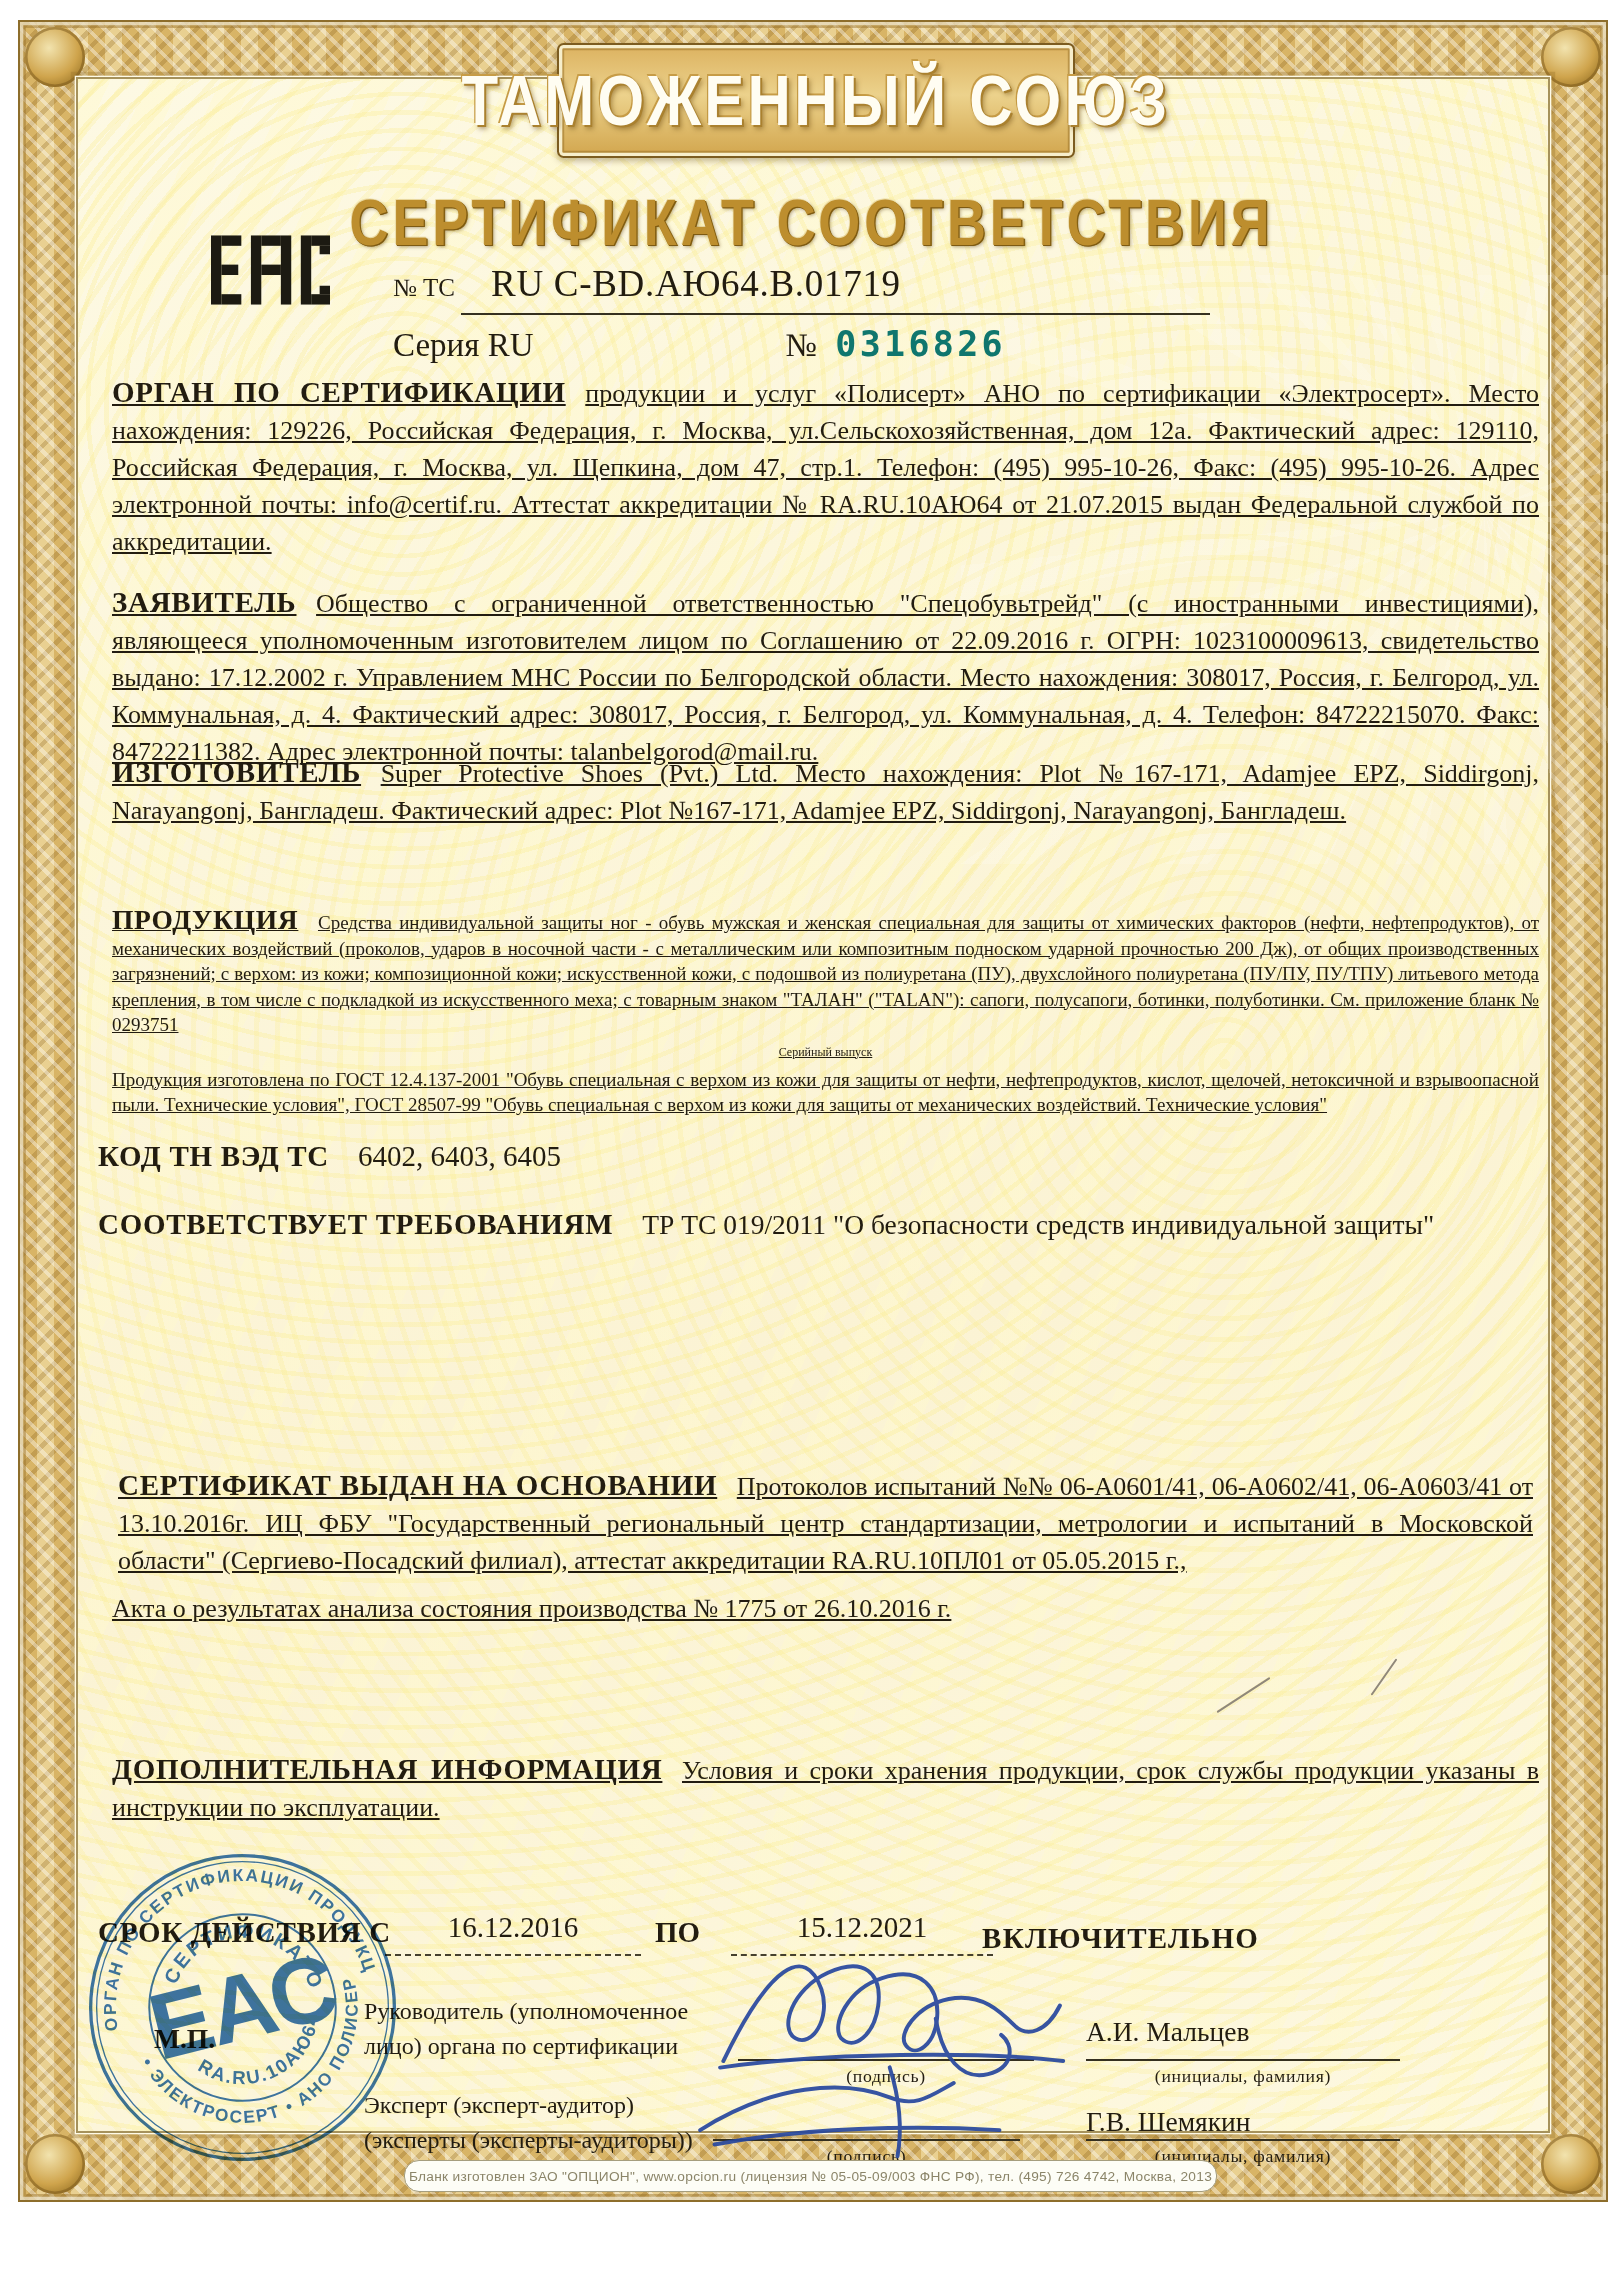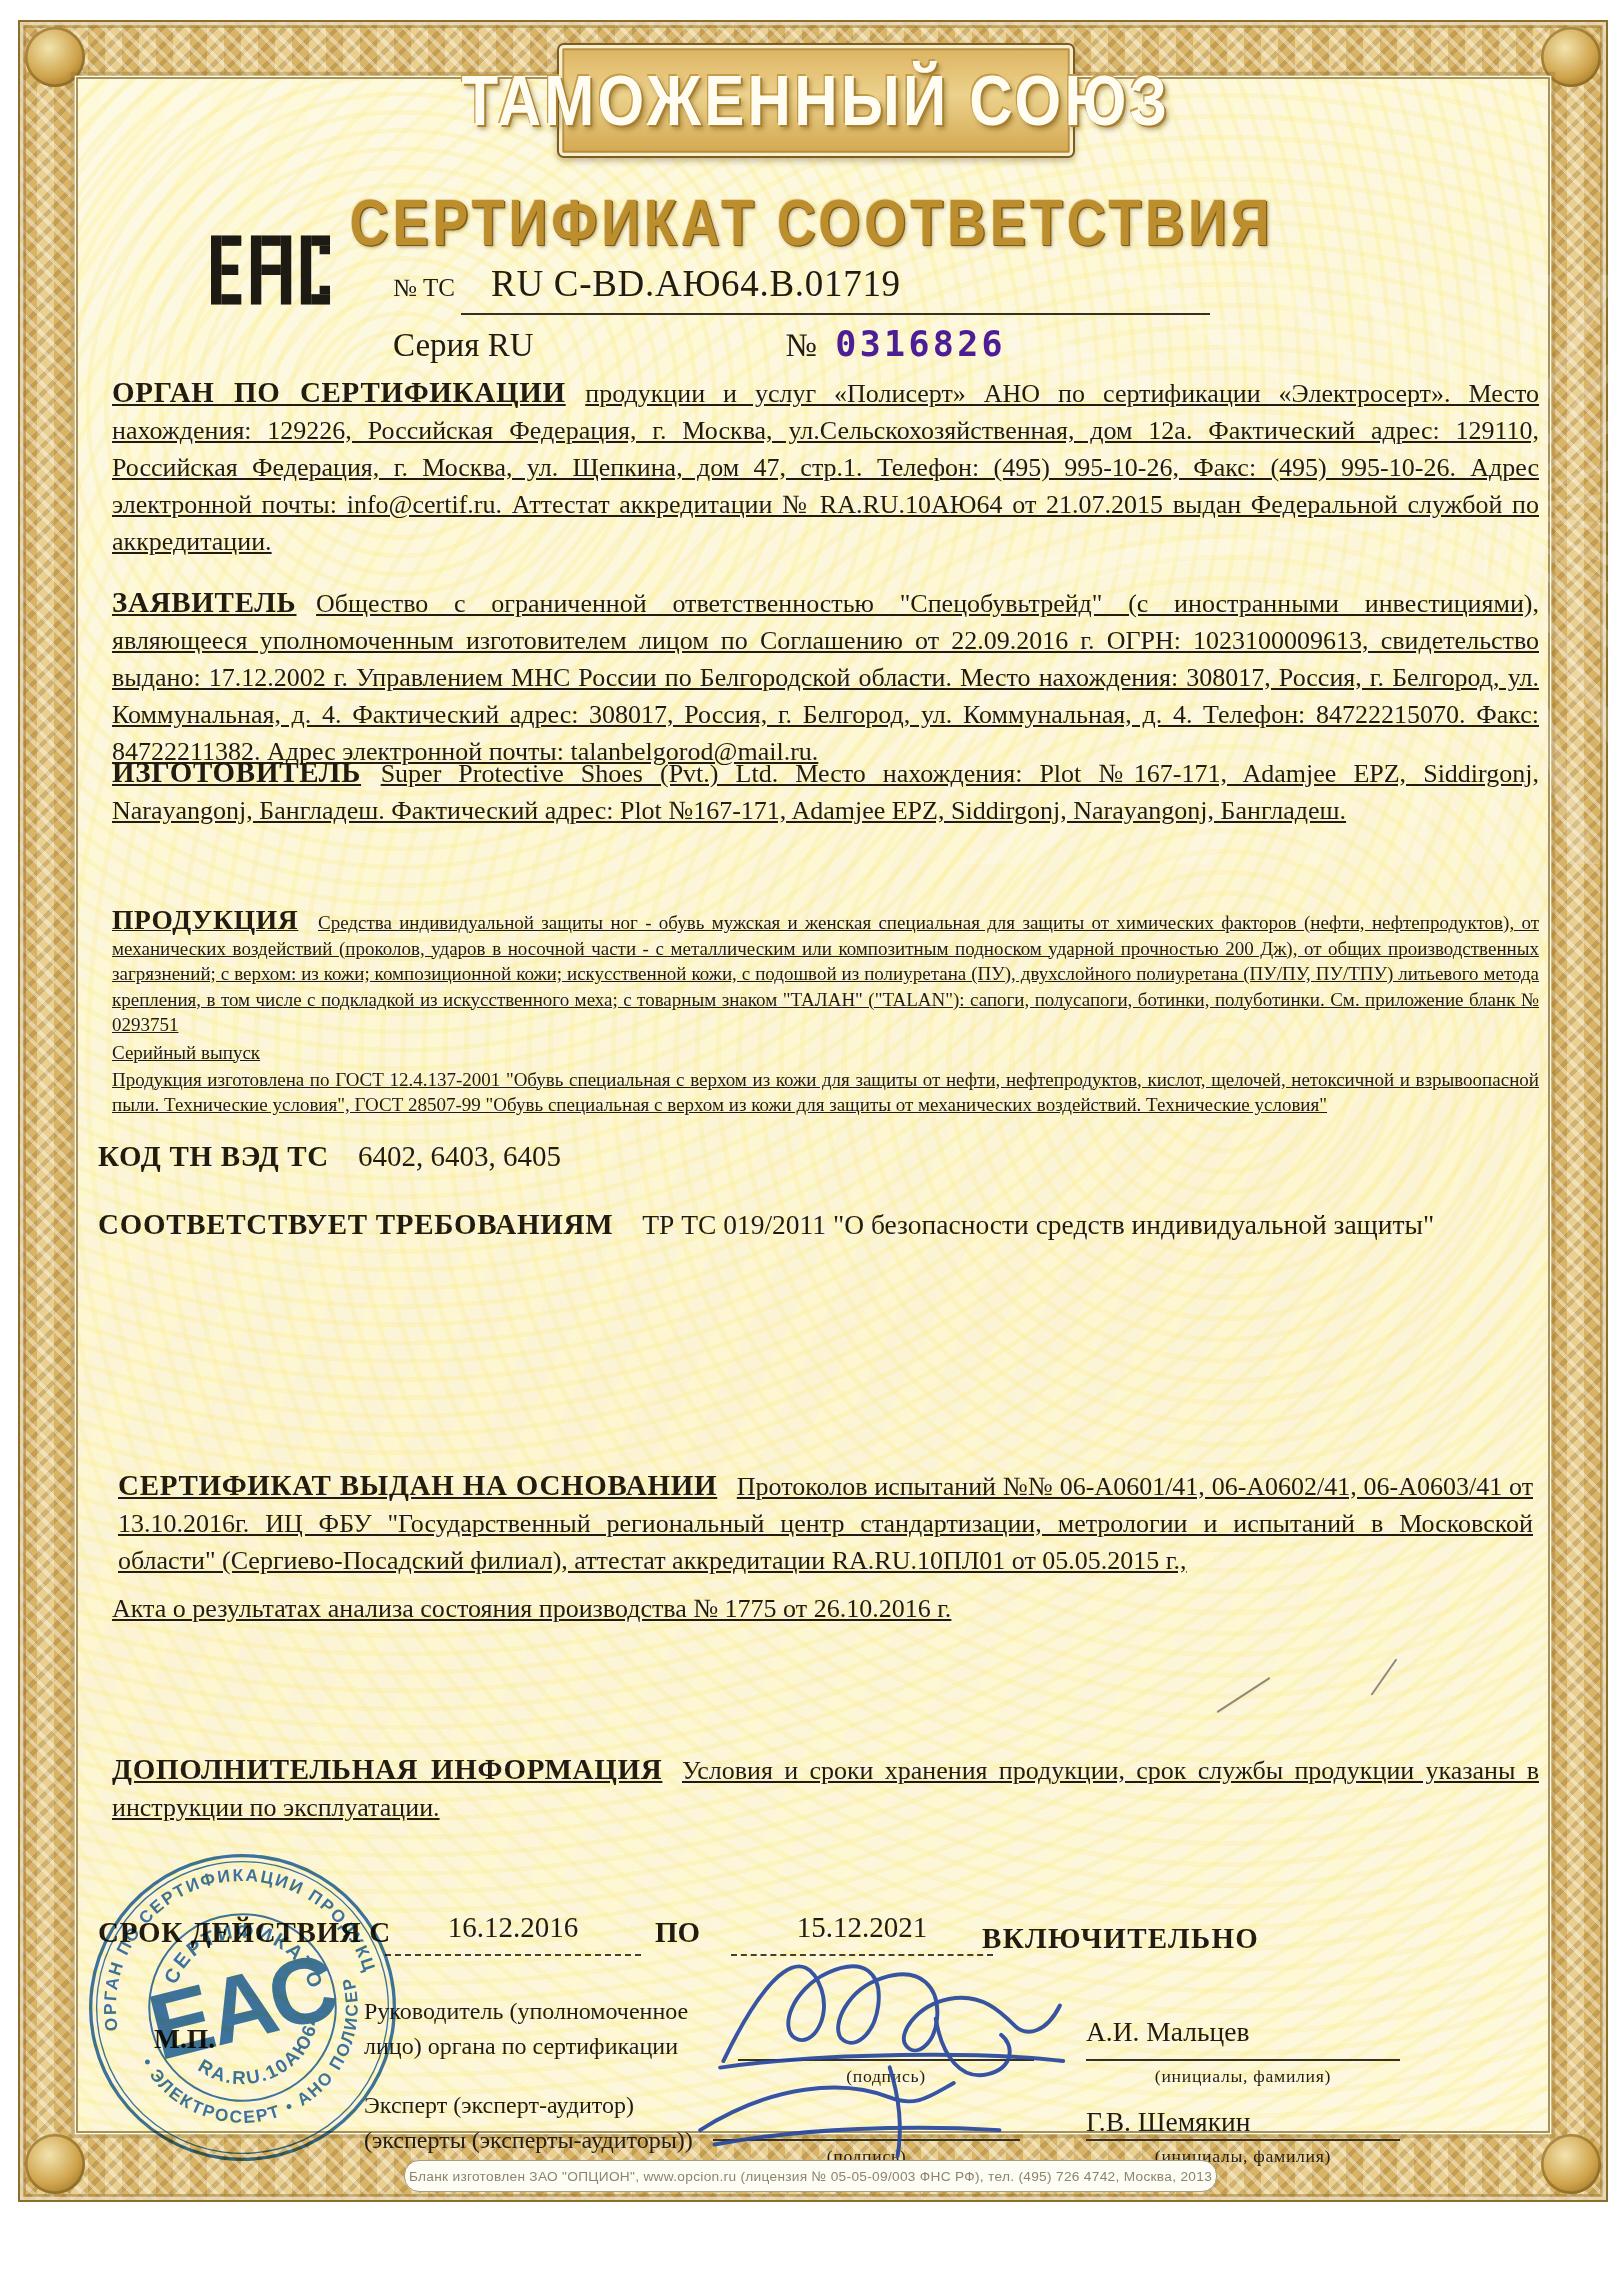--- a/index.html
+++ b/index.html
@@ -65,28 +65,28 @@
   }
   .num-row{position:absolute;left:393px;top:262px;z-index:2;white-space:nowrap;}
   .num-label{font-size:25px;margin-top:32px;}
   .num-value{font-size:37px;margin-left:36px;letter-spacing:0.7px;}
   .num-underline{position:absolute;left:461px;top:313px;width:749px;height:0;border-top:2.6px solid #35301f;z-index:2;}
   .series-row{position:absolute;left:393px;top:324px;z-index:2;white-space:nowrap;display:flex;align-items:baseline;}
   .series-label{font-size:33px;}
   .series-no{font-size:33px;margin-left:252px;}
   .series-value{
     font-family:"DejaVu Sans Mono",monospace;font-weight:bold;font-size:35px;
-    color:#4c1d95;letter-spacing:3.3px;margin-left:18.3px;
+    color:#0f766e;letter-spacing:3.3px;margin-left:18.3px;
   }
   
   .sec{position:absolute;left:112px;width:1427px;text-align:justify;font-size:26px;line-height:37px;z-index:2;margin:0;text-decoration:underline;}
   .slabel{font-weight:bold;font-size:29px;letter-spacing:0.7px;margin-right:19.6px;}
   .sec.small{font-size:19px;line-height:25.5px;}
   .sec.small .slabel{font-size:27.5px;}
-  .serial-line{font-size:19px;line-height:29px;text-align:left;}
+  .serial-line{font-size:12px;line-height:29px;text-align:center;}
   .gost-par{text-align:justify;margin:0;}
   .kv-row{position:absolute;left:98px;z-index:2;white-space:nowrap;text-align:center;}
   .kv-row .slabel{margin-right:29px;}
   .kv-value{font-size:29px;}
   .kv-value2{font-size:27.5px;}
   .act-line{margin-top:10.5px;text-align:left;}
   
   .validity{position:absolute;left:98px;top:1908px;width:1439px;height:60px;z-index:2;}
   .v-label{position:absolute;left:0;top:7.9px;font-weight:bold;font-size:29px;letter-spacing:0.7px;white-space:nowrap;}
   .v-slot{position:absolute;top:0;height:43px;border-bottom:2.6px dashed #45402e;text-align:center;font-size:29px;padding-top:2.6px;}

